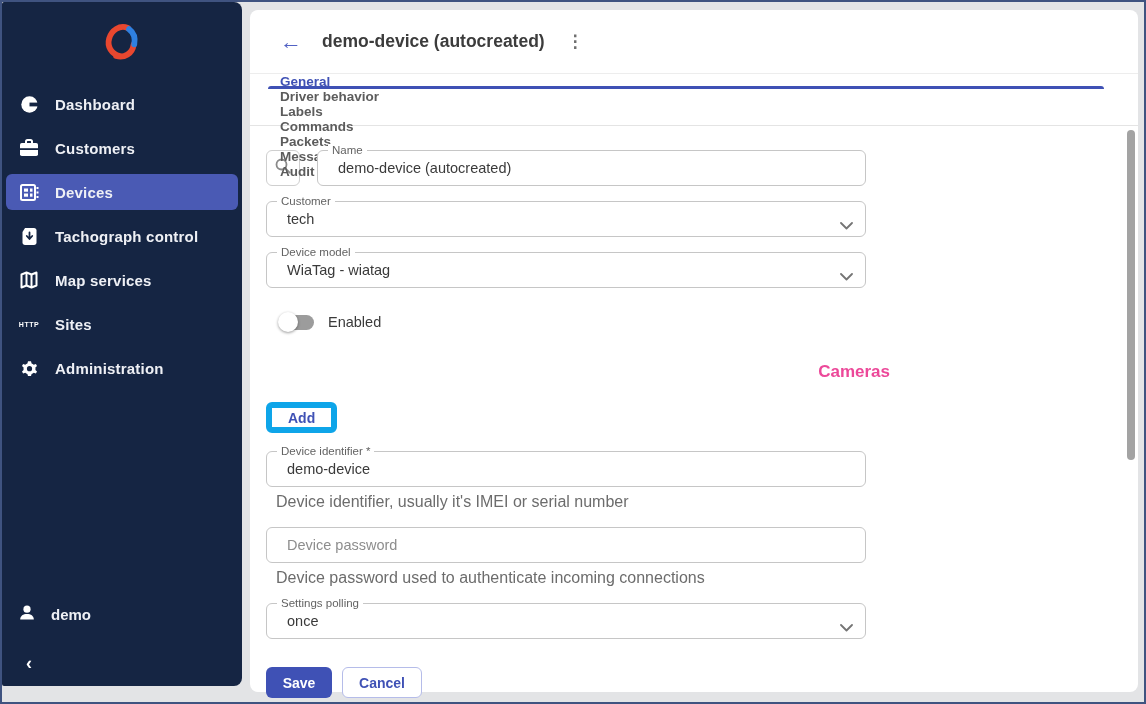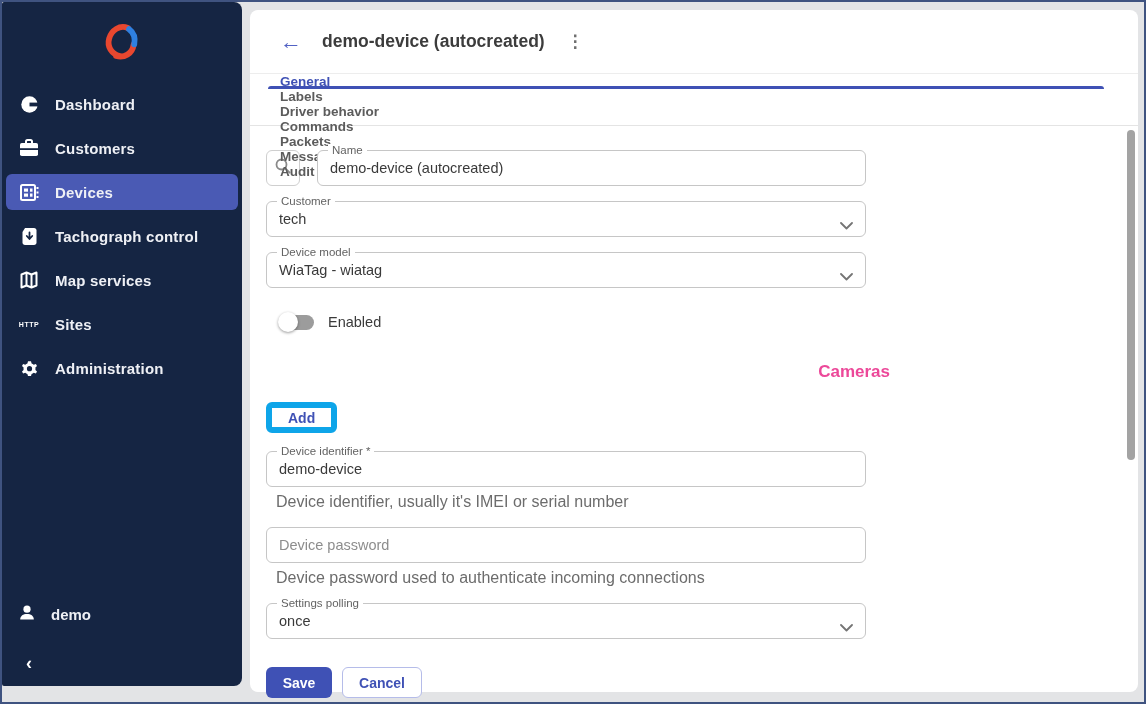--- a/index.html
+++ b/index.html
@@ -78,21 +78,21 @@
   .tab.active::after {
     content:""; position:absolute; left:0; right:0; bottom:0;
     height:3px; background:#3f51b5; border-radius:3px 3px 0 0;
   }
 
   .content { padding:24px 0 0 16px; width:640px; }
 
   .field {
     position:relative; height:36px;
     border:1px solid #c6c6c6; border-radius:6px;
-    display:flex; align-items:center; padding:0 12px;
+    display:flex; align-items:center; padding:0 20px;
     background:#fff;
   }
   .flabel {
     position:absolute; top:-7px; left:10px;
     background:#fff; padding:0 4px;
     font-size:11.5px; color:#636363; line-height:1.1;
   }
   .fval {
     border:none; outline:none; width:100%;
     font-size:14.5px; color:#3a3a3a;
@@ -267,24 +267,24 @@
     <span class="back-arrow">←</span>
     <span class="page-title">demo-device (autocreated)</span>
     <span class="kebab">⋮</span>
   </div>
 
   <div class="tabs">
     <div class="tab active">
         <span>General</span>
       </div>
     <div class="tab">
+        <span>Driver behavior</span>
+      </div>
+    <div class="tab">
         <span>Labels</span>
-      </div>
-    <div class="tab">
-        <span>Driver behavior</span>
       </div>
     <div class="tab">
         <span>Commands</span>
       </div>
     <div class="tab">
         <span>Packets</span>
       </div>
     <div class="tab">
         <span>Messages</span>
       </div>

